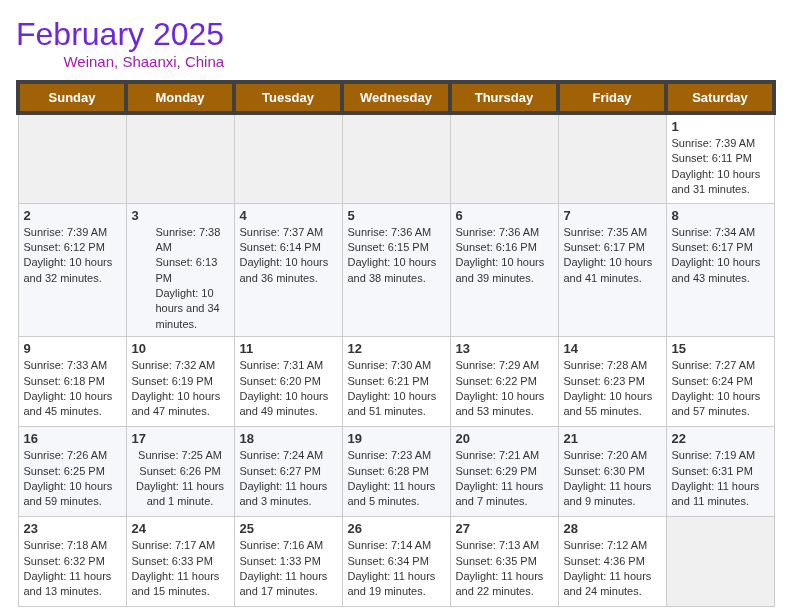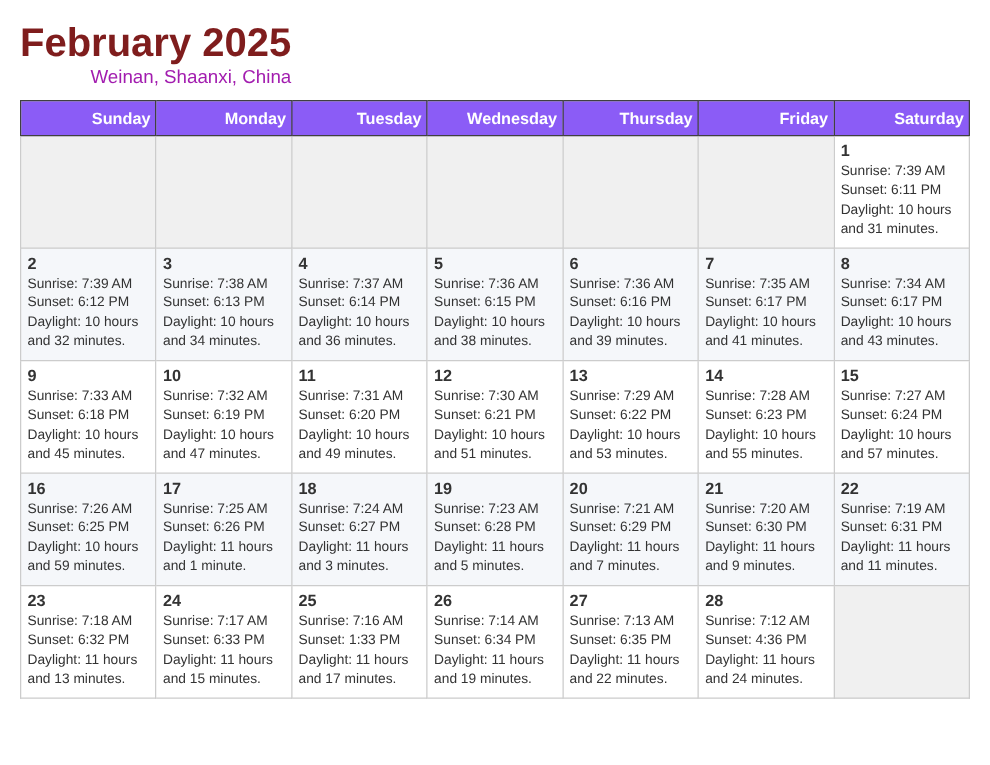--- a/index.html
+++ b/index.html
@@ -19,40 +19,40 @@
     .logo {
       display: flex;
       align-items: center;
       gap: 4px;
     }
     .title-block {
       text-align: right;
     }
     .month-title {
       font-size: 32px;
-      color: #7f1d1d;
-      font-weight: bold;
+      color: #6d28d9;
+      font-weight: normal;
     }
     .subtitle {
       font-size: 15px;
       color: #a21caf;
     }
     .calendar {
       width: 100%;
       border-collapse: collapse;
       border: 1px solid #ccc;
     }
     .calendar th {
-      background: #8b5cf6;
+      background: #a16207;
       color: #fff;
       font-size: 13px;
       font-weight: bold;
       padding: 6px 4px;
-      text-align: right;
-      border: 1px solid #404040;
+      text-align: center;
+      border: 4px solid #404040;
     }
     .calendar td {
       vertical-align: top;
       border: 1px solid #ccc;
       padding: 4px 5px;
       width: calc(100% / 7);
       min-height: 80px;
       height: 90px;
       font-size: 11px;
       color: #333;
@@ -118,21 +118,21 @@
       </tr>
       <tr>
         <td>
           <span class="day-number">2</span>
           <div class="day-info" style="white-space: pre-line;">Sunrise: 7:39 AM
 Sunset: 6:12 PM
 Daylight: 10 hours and 32 minutes.</div>
         </td>
         <td>
           <span class="day-number">3</span>
-          <div class="day-info" style="white-space: pre-line;">Sunrise: 7:38 AM
+          <div class="day-info" style="white-space: pre-line; margin-left: 24px;">Sunrise: 7:38 AM
 Sunset: 6:13 PM
 Daylight: 10 hours and 34 minutes.</div>
         </td>
         <td>
           <span class="day-number">4</span>
           <div class="day-info" style="white-space: pre-line;">Sunrise: 7:37 AM
 Sunset: 6:14 PM
 Daylight: 10 hours and 36 minutes.</div>
         </td>
         <td>
@@ -206,21 +206,21 @@
       </tr>
       <tr>
         <td>
           <span class="day-number">16</span>
           <div class="day-info" style="white-space: pre-line;">Sunrise: 7:26 AM
 Sunset: 6:25 PM
 Daylight: 10 hours and 59 minutes.</div>
         </td>
         <td>
           <span class="day-number">17</span>
-          <div class="day-info" style="white-space: pre-line;">Sunrise: 7:25 AM
+          <div class="day-info" style="white-space: pre-line; text-align: center;">Sunrise: 7:25 AM
 Sunset: 6:26 PM
 Daylight: 11 hours and 1 minute.</div>
         </td>
         <td>
           <span class="day-number">18</span>
           <div class="day-info" style="white-space: pre-line;">Sunrise: 7:24 AM
 Sunset: 6:27 PM
 Daylight: 11 hours and 3 minutes.</div>
         </td>
         <td>

